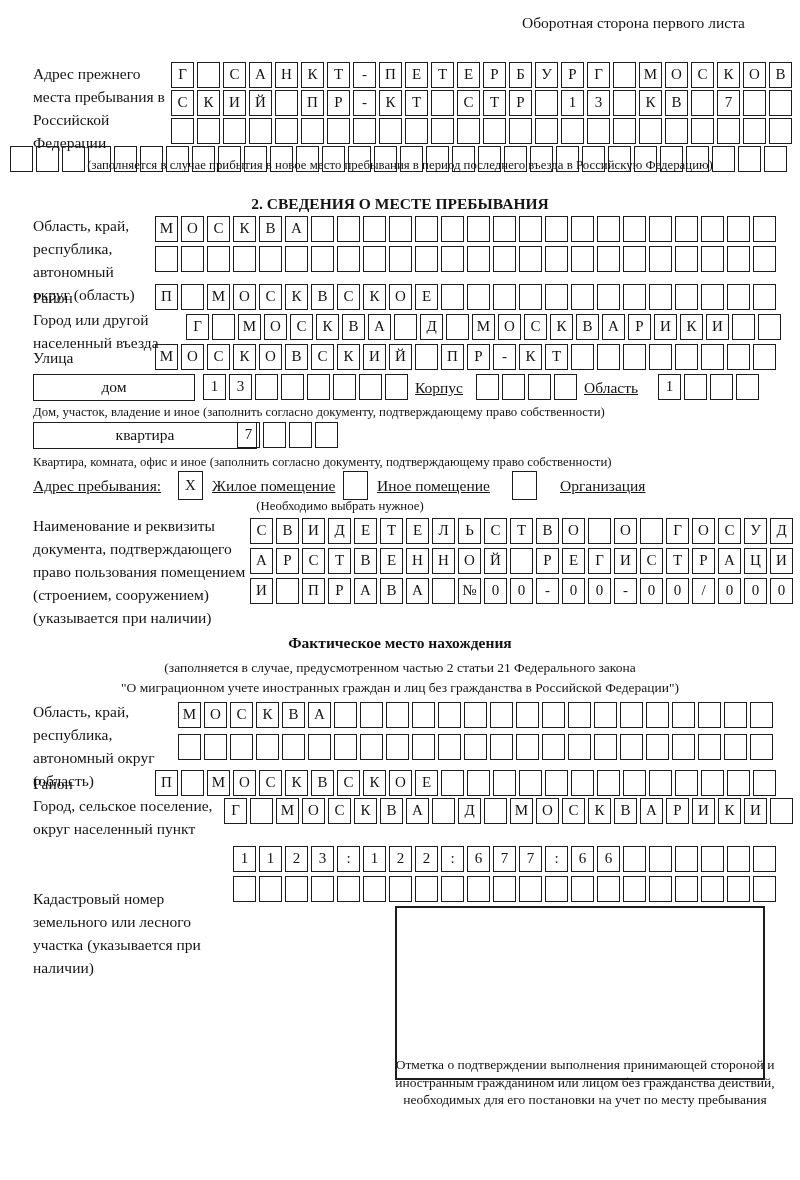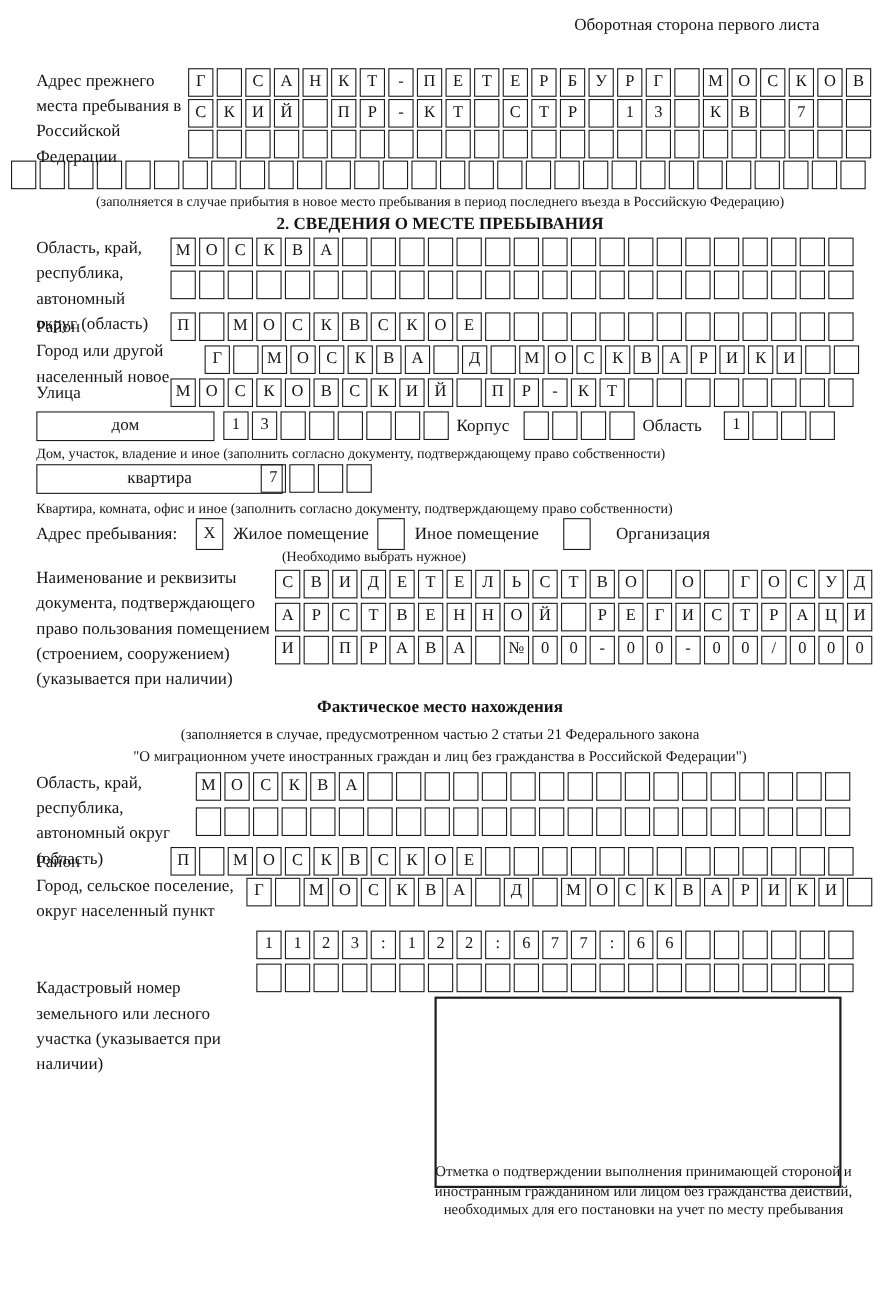--- a/index.html
+++ b/index.html
@@ -18,21 +18,21 @@
     border:1.6px solid #1d1d1d;
     font-size:15px; line-height:23px; text-align:center;
   }
   .caption { position:absolute; font-size:12.8px; line-height:16px; }
   .centered { text-align:center; left:0; width:800px; }
   .heading { position:absolute; left:0; width:800px; text-align:center; font-weight:bold; font-size:15.5px; }
   .bigbox {
     position:absolute; height:27px; border:1.6px solid #1d1d1d;
     text-align:center; font-size:15.5px; line-height:24px; background:#fff;
   }
-  .inline-lbl { position:absolute; font-size:15.5px; line-height:27px; }
+  .inline-lbl { position:absolute; font-size:15.5px; line-height:27px;text-decoration:underline; }
   .chk {
     position:absolute; width:25px; height:29px; border:1.6px solid #1d1d1d;
     text-align:center; font-size:15px; line-height:26px;
   }
   .stamp { position:absolute; border:2px solid #1d1d1d; background:#fff; }
   .stamp-caption { position:absolute; font-size:13.5px; line-height:17.5px; text-align:center; }
 </style>
 </head>
 <body>
 
@@ -144,21 +144,21 @@
       <div class="cell"></div>
       <div class="cell"></div>
       <div class="cell"></div>
       <div class="cell"></div>
       <div class="cell"></div>
       <div class="cell"></div>
       <div class="cell"></div>
       <div class="cell"></div>
       <div class="cell"></div>
     </div>
-  <div class="caption centered" style="top:175px;text-align:center;">(заполняется в случае прибытия в новое место пребывания в период последнего въезда в Российскую Федерацию)</div>
+  <div class="caption centered" style="top:157px;text-align:center;">(заполняется в случае прибытия в новое место пребывания в период последнего въезда в Российскую Федерацию)</div>
 
   <div class="heading" style="top:195px;">2. СВЕДЕНИЯ О МЕСТЕ ПРЕБЫВАНИЯ</div>
 
   <div class="lbl" style="left:33px; top:214px; width:112px;">Область, край, республика, автономный округ (область)</div>
   <div class="cells" style="left:155px; top:216px;">
       <div class="cell">М</div>
       <div class="cell">О</div>
       <div class="cell">С</div>
       <div class="cell">К</div>
       <div class="cell">В</div>
@@ -230,21 +230,21 @@
       <div class="cell"></div>
       <div class="cell"></div>
       <div class="cell"></div>
       <div class="cell"></div>
       <div class="cell"></div>
       <div class="cell"></div>
       <div class="cell"></div>
       <div class="cell"></div>
     </div>
 
-  <div class="lbl" style="left:33px; top:308px; width:148px;">Город или другой населенный новое</div>
+  <div class="lbl" style="left:33px; top:308px; width:148px;">Город или другой населенный въезда</div>
   <div class="cells" style="left:186px; top:314px;">
       <div class="cell">Г</div>
       <div class="cell"></div>
       <div class="cell">М</div>
       <div class="cell">О</div>
       <div class="cell">С</div>
       <div class="cell">К</div>
       <div class="cell">В</div>
       <div class="cell">А</div>
       <div class="cell"></div>

